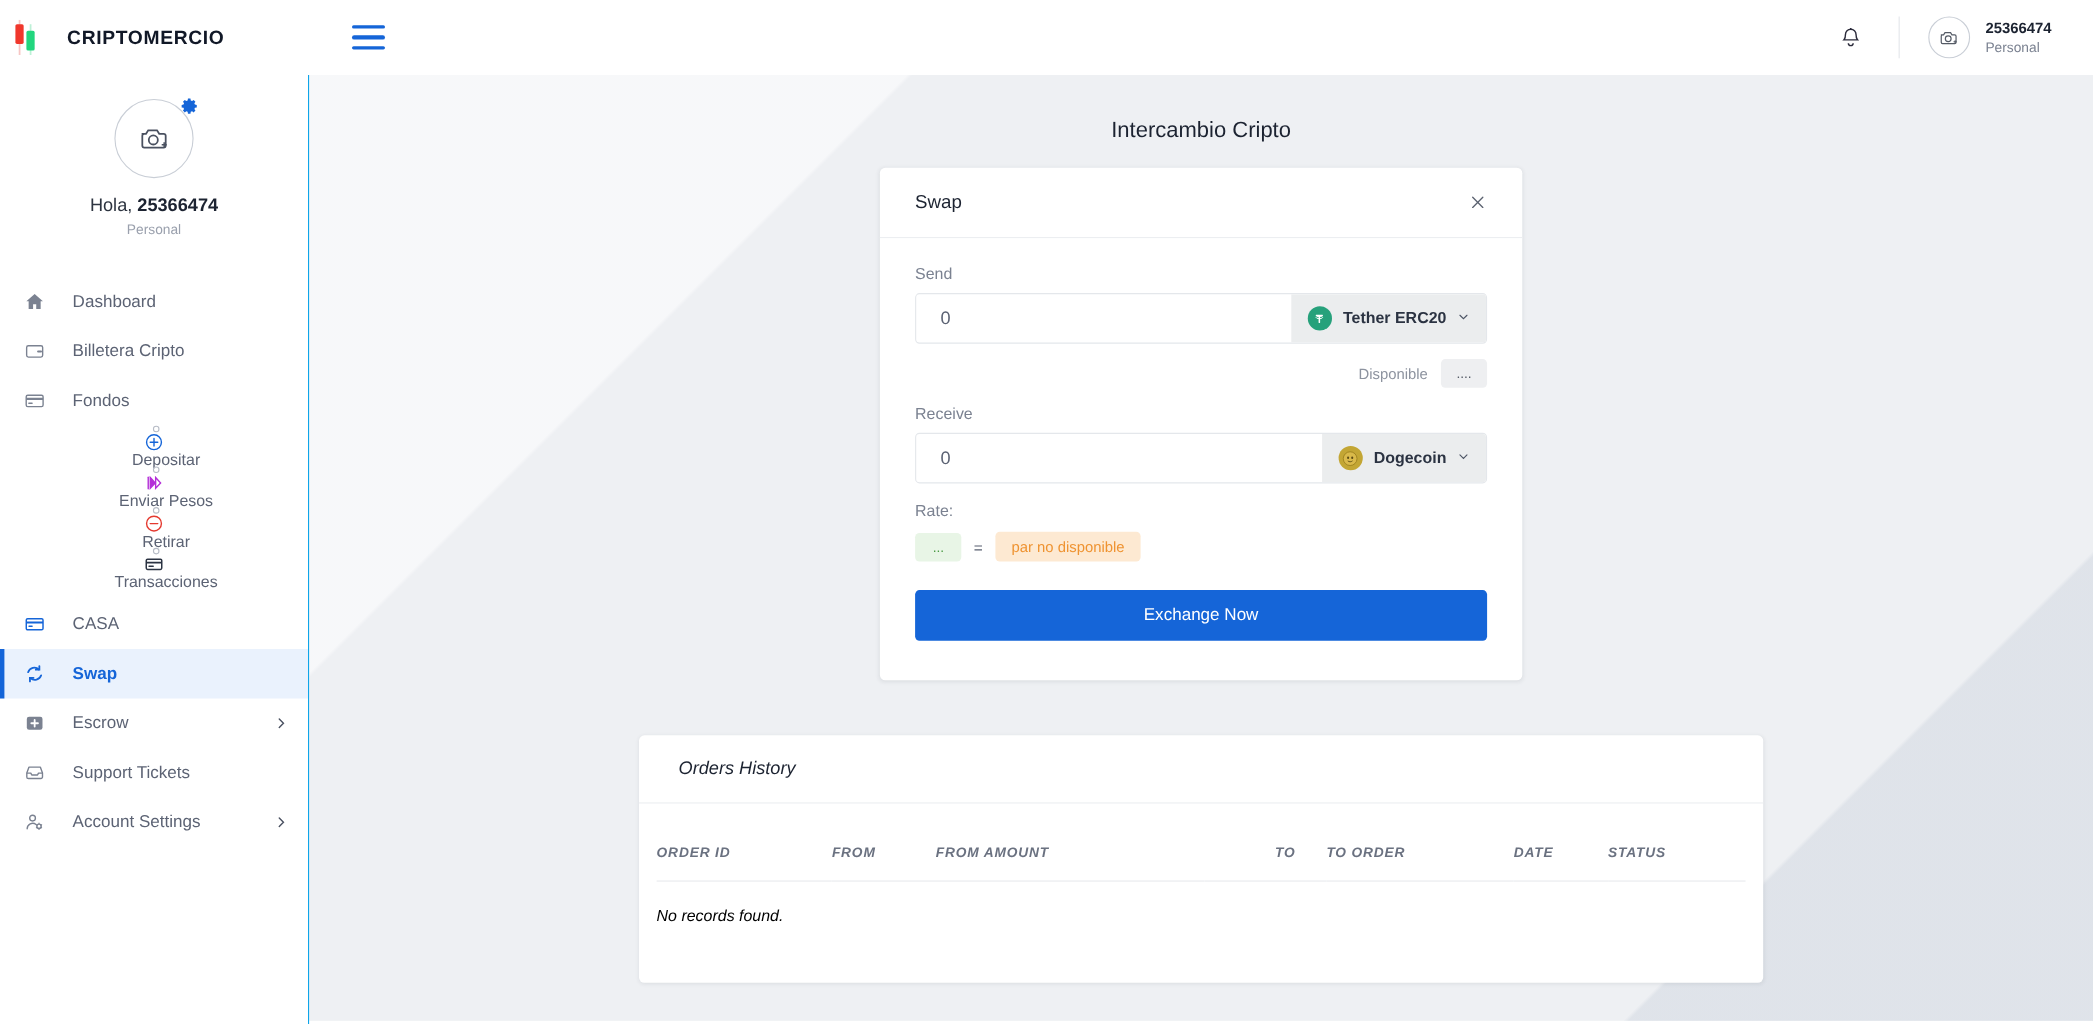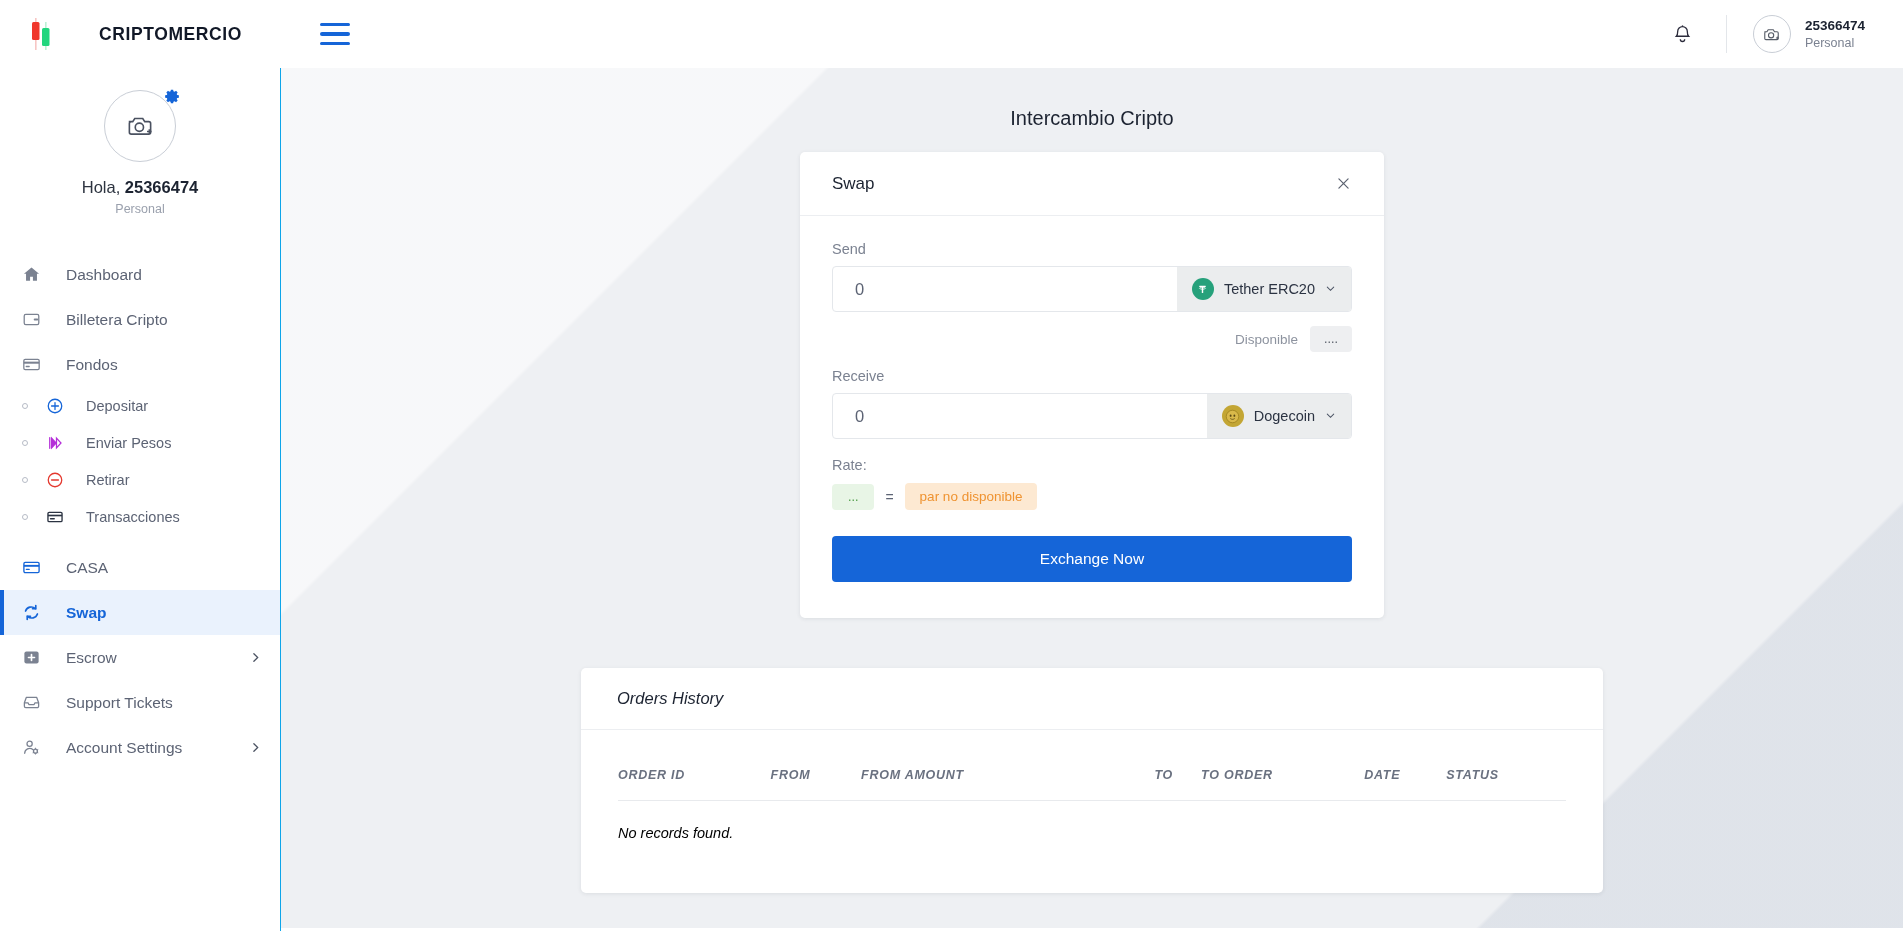--- a/index.html
+++ b/index.html
@@ -13,21 +13,21 @@
   
   .topbar {
     position: absolute; top: 0; left: 0;
     width: 1903px; height: 68px;
     background: #ffffff;
     display: flex; align-items: center;
     z-index: 40;
   }
   .logo-wrap {
     width: 281px; height: 68px;
-    display: flex; align-items: center; padding-left: 27px; gap: 20px;
+    display: flex; align-items: center; padding-left: 9px;
   }
   .candles { width: 26px; height: 32px; position: relative; margin-right: 26px; }
   .brand {
     font-size: 17.5px; font-weight: bold; letter-spacing: .6px; color: #111827;
   }
   .hamburger {
     margin-left: 39px; width: 30px; height: 22px;
     display: flex; flex-direction: column; justify-content: space-between;
     cursor: pointer;
   }
@@ -96,21 +96,21 @@
   .nav-item.active::before {
     content: ""; position: absolute; left: 0; top: 0;
     width: 4px; height: 100%; background: #1565d8;
   }
   .nav-item.active .nic { color: #1565d8; }
   .chev-r { margin-left: auto; color: #4b5262; display: flex; align-items: center; }
 
   .nav-sub {
     display: flex; align-items: center;
     height: 37px; padding-left: 22px;
-    color: #5c6374; font-size: 14.5px; cursor: pointer;
+    color: #5c6374; font-size: 14.5px; cursor: pointer; flex-direction: column;
   }
   .bullet {
     width: 6px; height: 6px; border-radius: 50%;
     border: 1.3px solid #b7bcc6; margin-right: 18px; flex-shrink: 0;
   }
   .sub-ic { width: 24px; margin-right: 16px; display: flex; align-items: center; flex-shrink: 0; }
 
   
   .main {
     position: absolute; top: 65px; left: 281px;
@@ -145,21 +145,21 @@
     height: 46px; overflow: hidden;
   }
   .amt-input {
     flex: 1; border: 0; outline: none; padding: 0 22px;
     font-size: 16.5px; color: #5c6374; background: transparent;
     font-family: "Liberation Sans", sans-serif;
   }
   .coin-sel {
     display: flex; align-items: center; gap: 10px;
     background: #ebedee; padding: 0 15px; cursor: pointer;
-    font-size: 14.5px; color: #2b3342; white-space: nowrap;
+    font-size: 14.5px; color: #2b3342; white-space: nowrap; font-weight: bold;
   }
   .coin-ic {
     width: 22px; height: 22px; border-radius: 50%;
     display: flex; align-items: center; justify-content: center;
     font-size: 12px; font-weight: bold; color: #fff; flex-shrink: 0;
   }
   .caret { font-size: 11px; color: #4d5565; }
 
   .disp-row {
     display: flex; align-items: center; justify-content: flex-end;
@@ -194,21 +194,21 @@
     width: 1022px; margin: 50px auto 40px;
     background: #ffffff; border-radius: 5px;
     box-shadow: 0 1px 4px rgba(30,40,60,.09);
     font-style: italic;
   }
   .orders-head {
     height: 62px; display: flex; align-items: center;
     padding: 0 36px; border-bottom: 1px solid #eceef1;
     font-size: 16.5px; color: #1c2331;
   }
-  .orders-body { padding: 38px 37px 52px; }
+  .orders-body { padding: 38px 16px 52px; }
   table { width: 100%; border-collapse: collapse; }
   th {
     text-align: left; font-size: 12.5px; letter-spacing: .75px;
     color: #6a7180; font-weight: bold; padding-bottom: 18px;
     border-bottom: 1px solid #e8eaed; white-space: nowrap;
   }
   .col-to { text-align: right; padding-right: 28px; }
   .no-rec { font-size: 14.5px; color: #000000; padding-top: 24px; }
 </style>
 </head>

